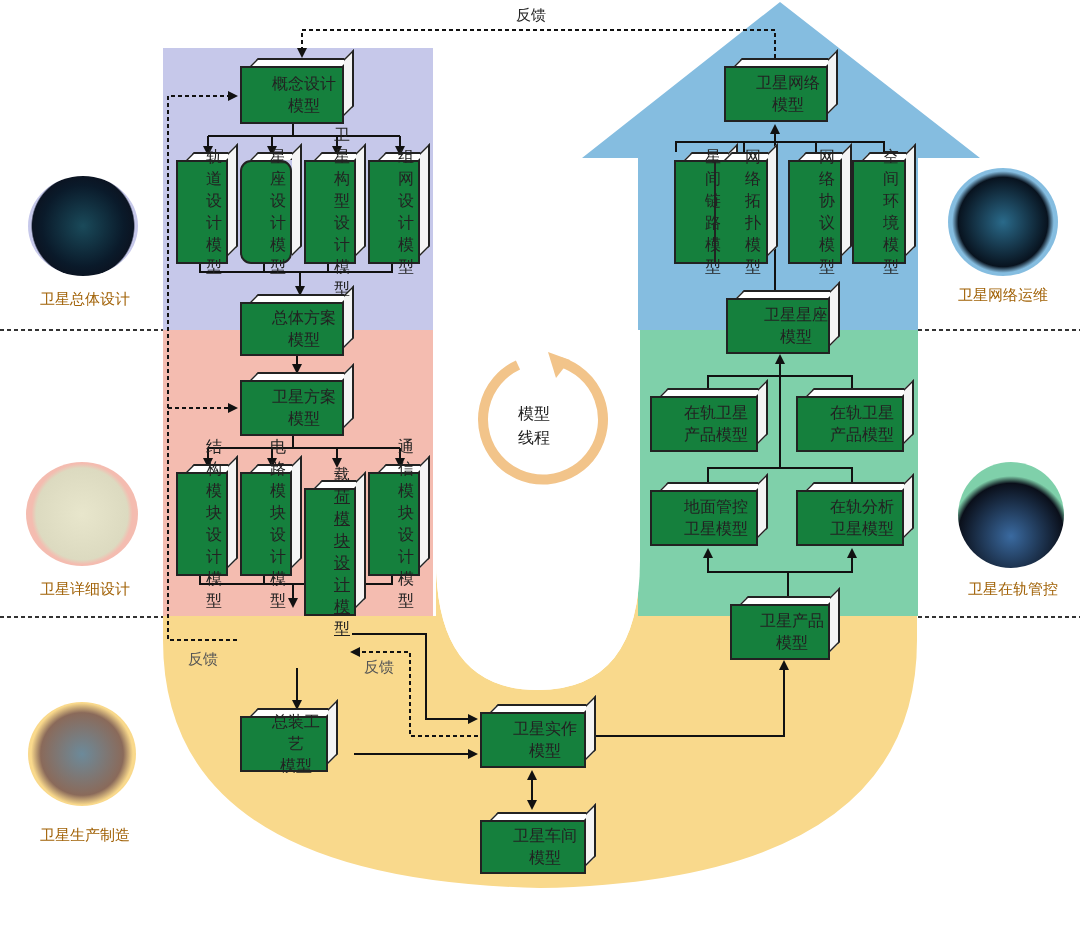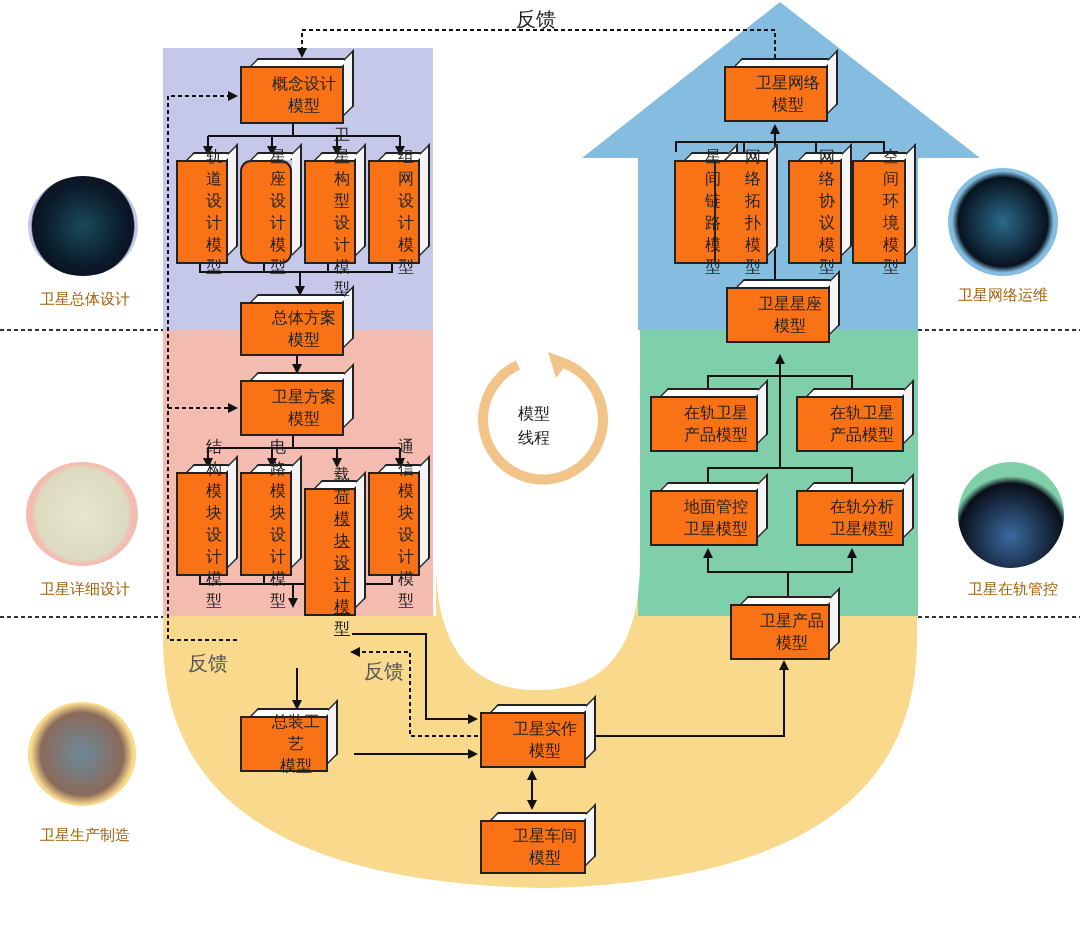--- a/index.html
+++ b/index.html
@@ -1,24 +1,24 @@
 <!DOCTYPE html>
 <html><head>
 <meta charset="utf-8">
 <style>
   html,body{margin:0;padding:0;background:#ffffff;}
   body{width:1080px;height:932px;position:relative;overflow:hidden;font-family:"DejaVu Serif","Liberation Serif",serif;}
   #stage{position:absolute;left:0;top:0;width:1080px;height:932px;}
-  .box{position:absolute;background:#f97316;border:2px solid #222;box-sizing:border-box;display:flex;align-items:center;justify-content:center;text-align:center;font-size:16px;line-height:22px;color:#222;padding-left:24px;}
+  .box{position:absolute;background:#15803d;border:2px solid #222;box-sizing:border-box;display:flex;align-items:center;justify-content:center;text-align:center;font-size:16px;line-height:22px;color:#222;padding-left:24px;}
   .box::before{content:"";position:absolute;left:8px;top:-10px;right:-2px;height:8px;background:#fff;border:2px solid #222;border-bottom:none;transform:skewX(-45deg);transform-origin:bottom left;box-sizing:border-box;}
   .box::after{content:"";position:absolute;right:-12px;top:-9px;width:10px;bottom:6px;background:#f4f4f4;border:2px solid #222;border-left:none;transform:skewY(-45deg);transform-origin:top left;box-sizing:border-box;}
   .box span{white-space:pre-line;position:relative;z-index:2;}
   .vbox{font-size:16px;line-height:22px;}
   .side-label{position:absolute;font-size:15px;color:#a16207;text-align:center;width:170px;}
-  .fb{position:absolute;font-size:20px;color:#555;}
+  .fb{position:absolute;font-size:15px;color:#555;}
   .caption{position:absolute;left:0;width:1080px;top:906px;text-align:center;font-size:14px;color:#222;}
   .icon-circle{position:absolute;border-radius:50%;box-sizing:border-box;}
   .thread-text{position:absolute;font-size:16px;line-height:24px;text-align:center;color:#222;}
 </style>
 </head>
 <body>
 
 <div id="stage">
 
   <svg width="1080" height="932" style="position:absolute;left:0;top:0">
@@ -181,21 +181,21 @@
 卫星模型</span>
     </div>
   <div class="box" style="left:650px;top:396px;width:108px;height:56px;">
       <span>在轨卫星
 产品模型</span>
     </div>
   <div class="box" style="left:796px;top:396px;width:108px;height:56px;">
       <span>在轨卫星
 产品模型</span>
     </div>
-  <div class="box" style="left:726px;top:287px;width:104px;height:56px;">
+  <div class="box" style="left:726px;top:298px;width:104px;height:56px;justify-content:flex-end;">
       <span>卫星星座
 模型</span>
     </div>
 
   <div class="box vbox" style="left:674px;top:160px;width:54px;height:104px;">
       <span>星间
 链路
 模型</span>
     </div>
   <div class="box vbox" style="left:714px;top:160px;width:54px;height:104px;">

